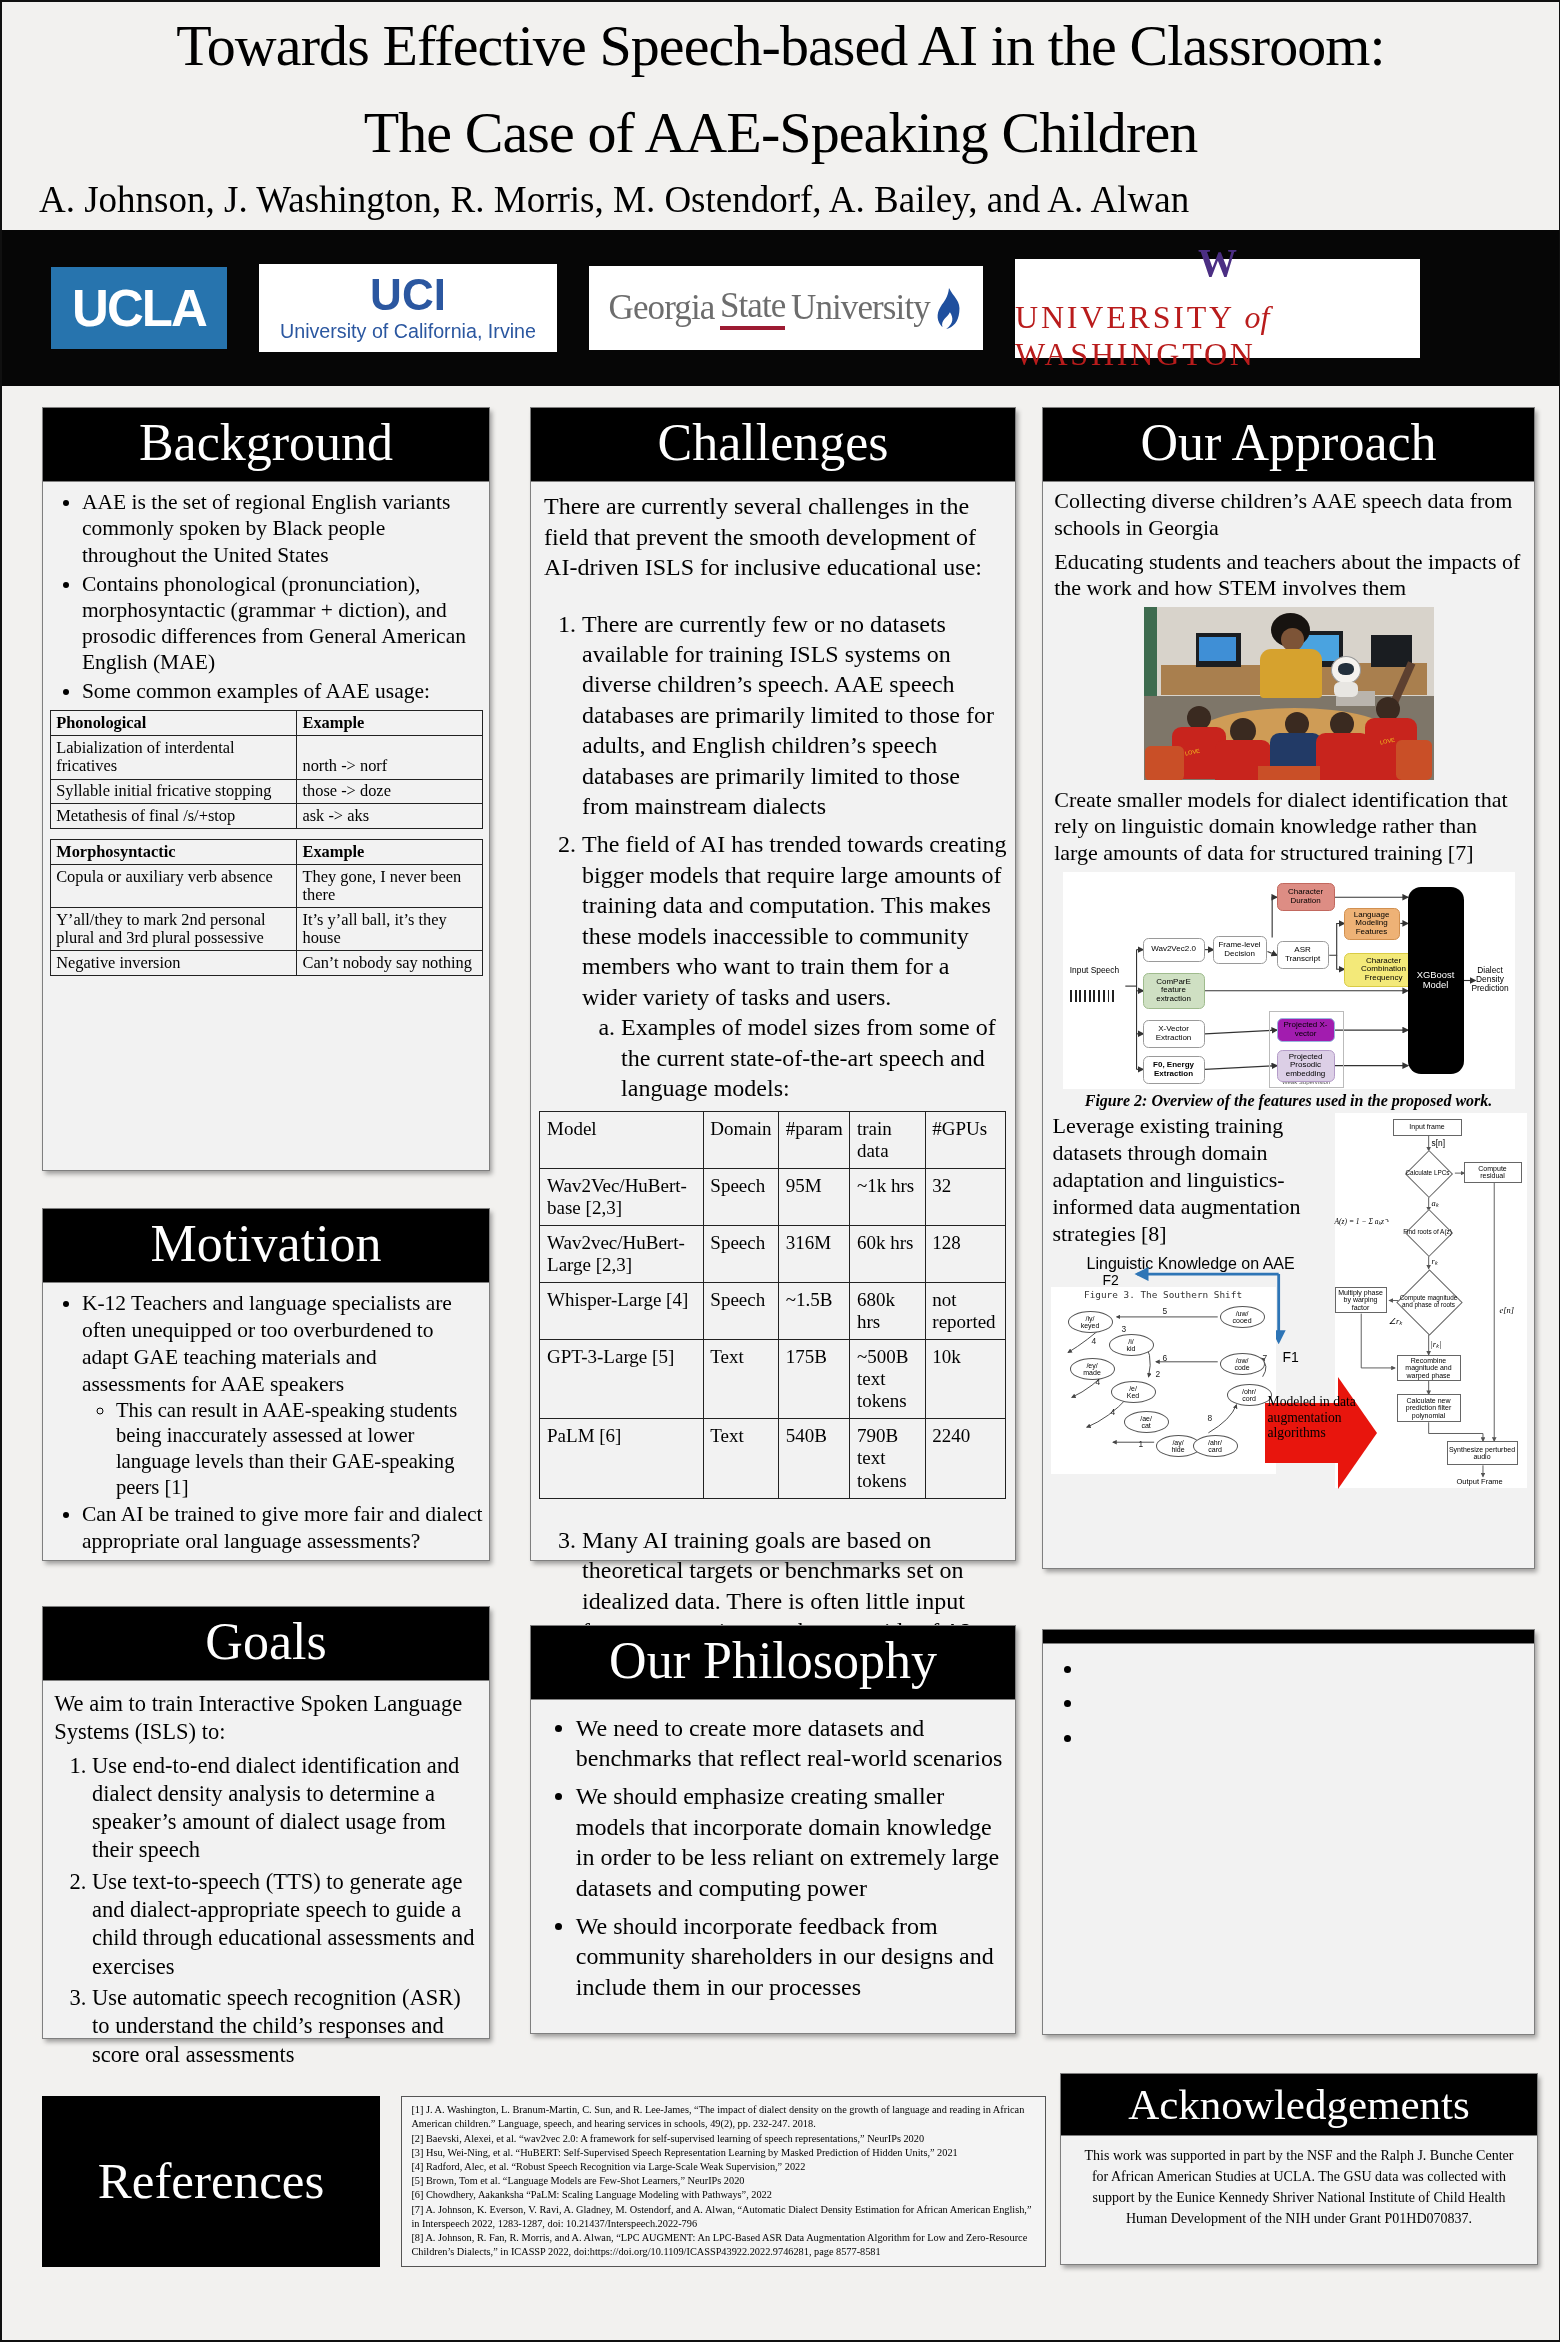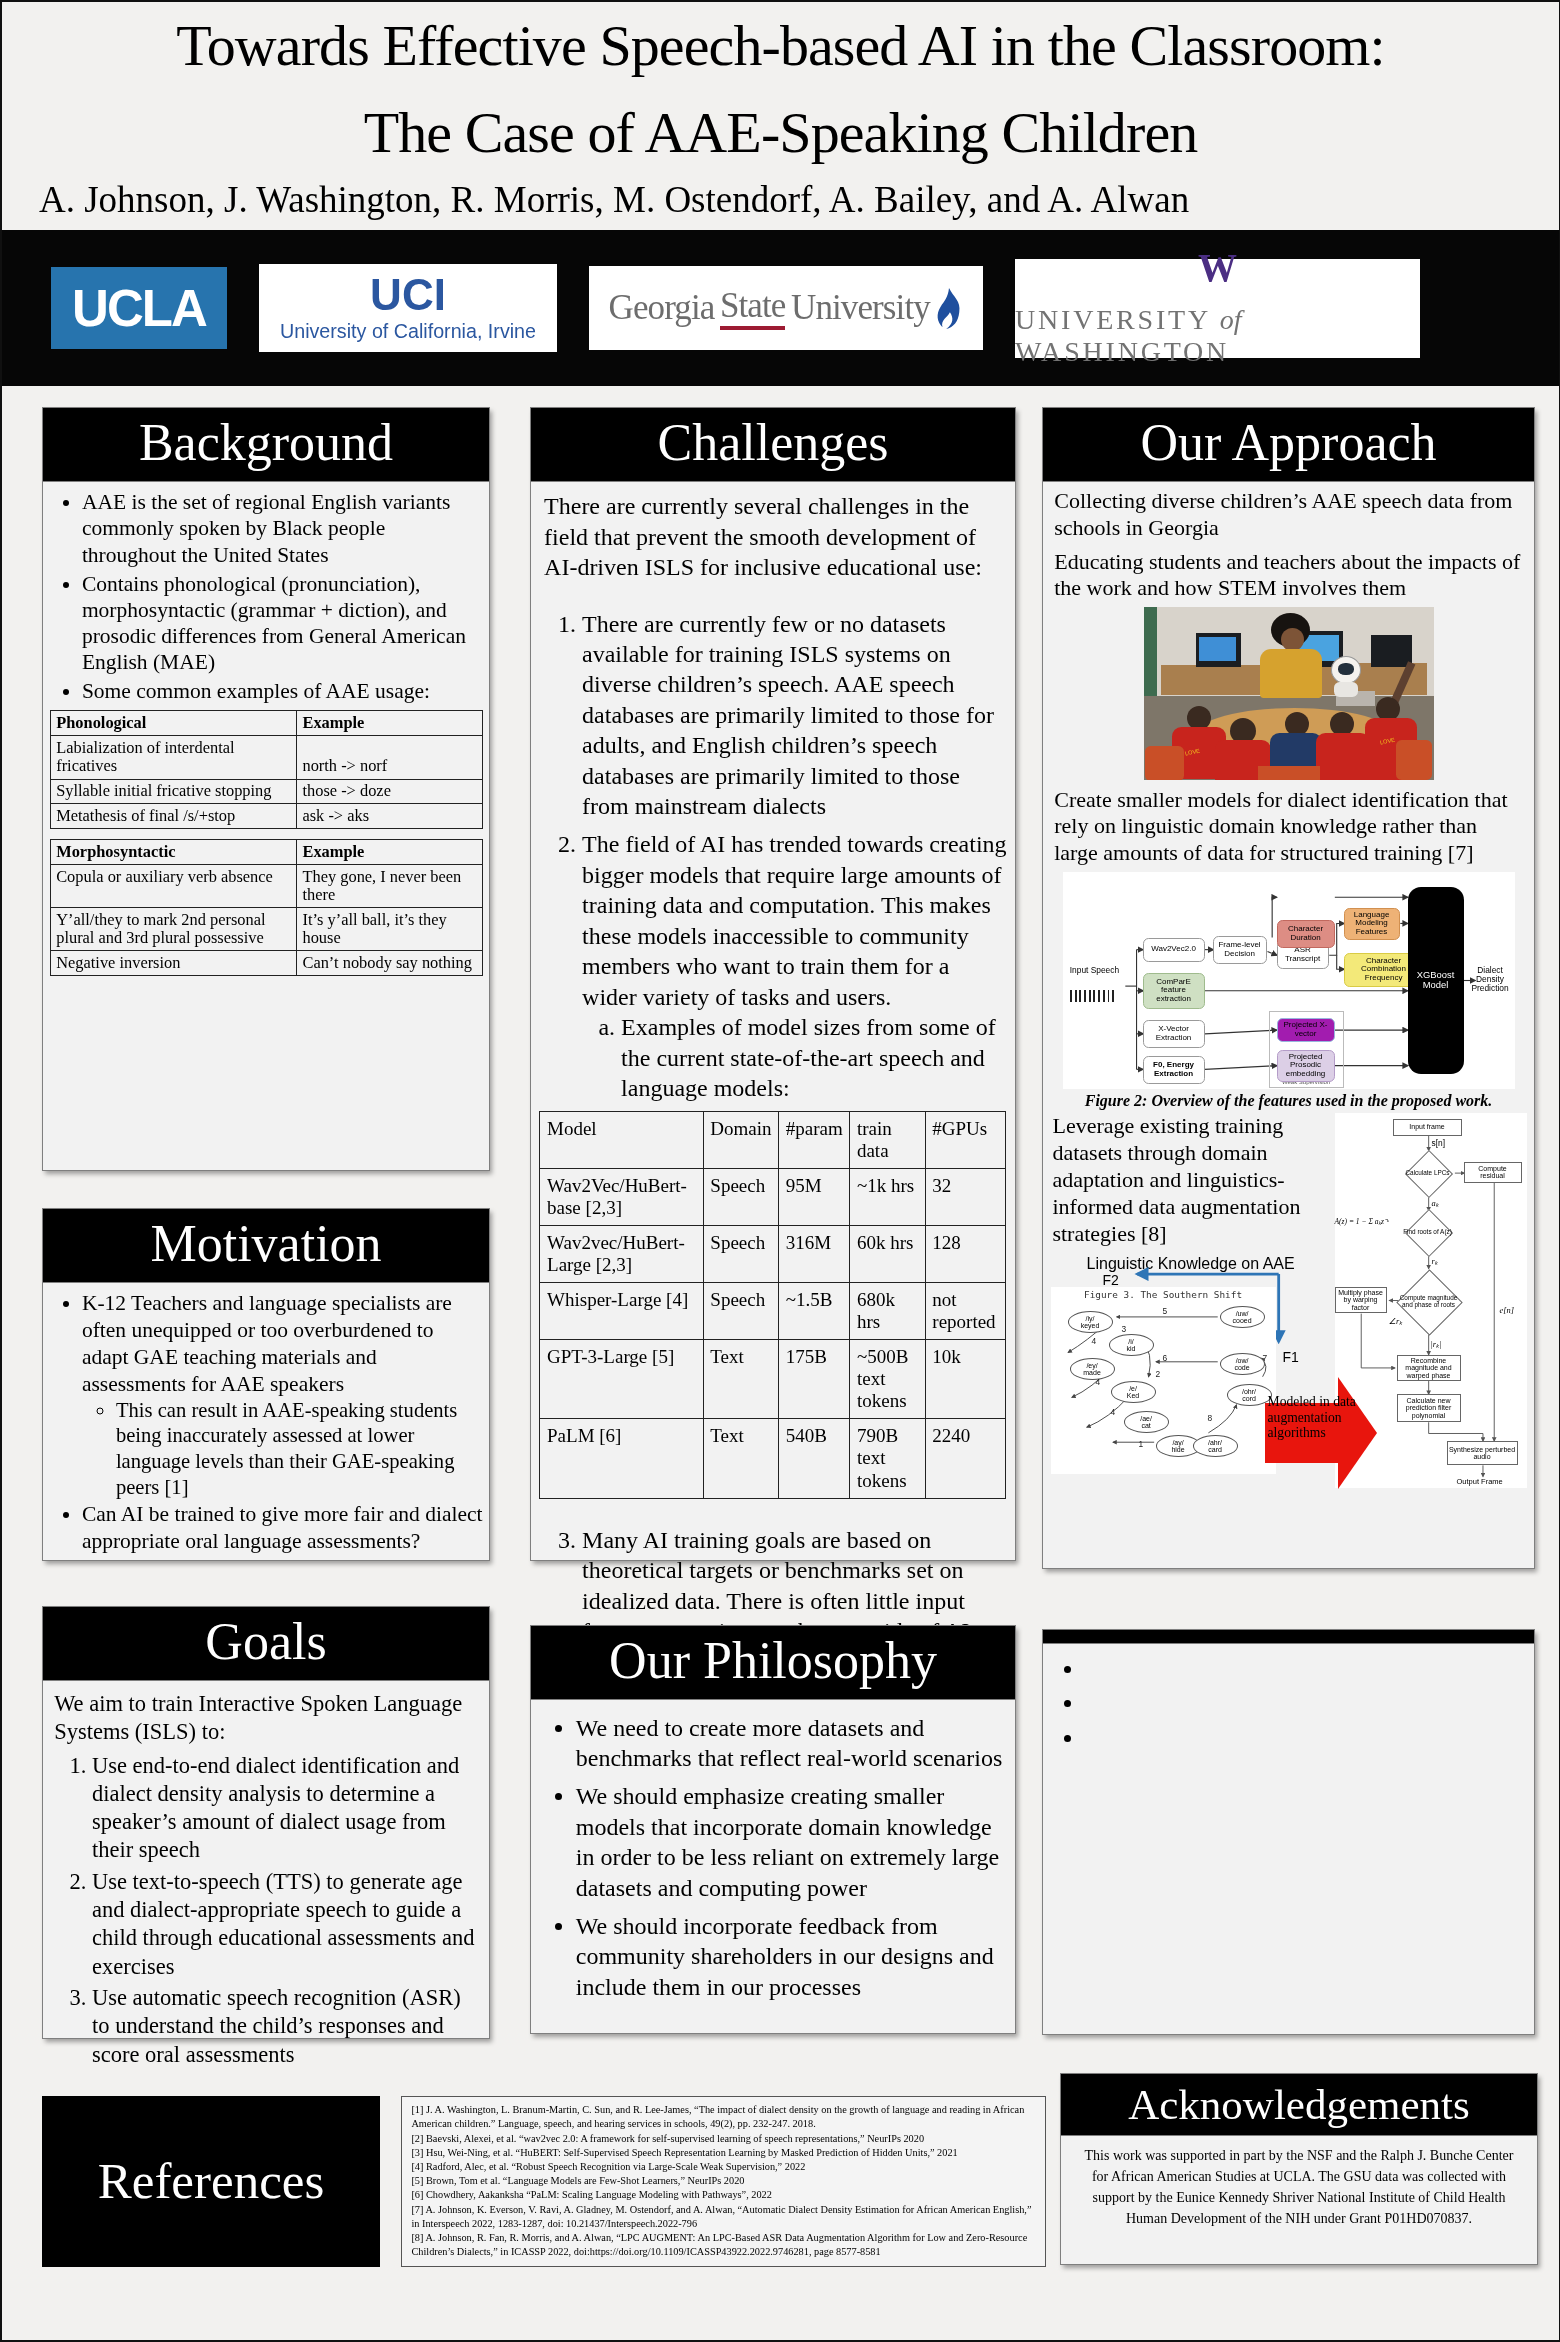--- a/index.html
+++ b/index.html
@@ -18,21 +18,21 @@
   .ucla{width:176px;height:82px;background:#2774ae;}
   .ucla span{color:#fff;font-family:"Liberation Sans",sans-serif;font-weight:bold;font-size:51px;letter-spacing:-1.9px;}
   .uci{width:298px;height:88px;}
   .uci .big{font-family:"Liberation Sans",sans-serif;font-weight:bold;font-size:44px;line-height:1;color:#2b57a0;}
   .uci .sub{font-family:"Liberation Sans",sans-serif;font-size:19.7px;color:#2b57a0;margin-top:2.8px;}
   .gsu{width:394px;height:84px;flex-direction:row;gap:5.6px;}
   .gsu .nm{font-family:"Liberation Serif",serif;font-size:35px;color:#6d6d6d;letter-spacing:-0.9px;}
   .gsu .state{border-bottom:4.7px solid #9d1b32;}
   .uw{width:405px;height:99px;}
   .uw .w{font-family:"Liberation Serif",serif;font-weight:bold;font-size:39px;color:#4b2e83;line-height:1;}
-  .uw .nm{font-family:"Liberation Serif",serif;font-size:28px;color:#737373;letter-spacing:2.8px;margin-top:17px;}
+  .uw .nm{font-family:"Liberation Serif",serif;font-size:32px;color:#b91c1c;letter-spacing:2.8px;margin-top:17px;}
   .uw .of{font-style:italic;letter-spacing:0;}
 
   
   .columns{display:flex;margin:20.6px 24px 0 40px;align-items:flex-start;}
   .col-left{width:449px;margin-right:40px;}
   .col-mid{width:487px;margin-right:26px;}
   .col-right{width:494px;}
   .box{background:#f2f2f2;border:1.9px solid #7f7f7f;box-shadow:2.8px 3.7px 4.7px rgba(0,0,0,.35);
        box-sizing:border-box;position:relative;}
   .box-header{background:#000;color:#fff;text-align:center;font-size:52px;line-height:1.15;
@@ -114,21 +114,21 @@
   .c3{right:1.9px;top:133px;width:36px;height:40px;border-radius:5.6px;}
   .love{position:absolute;font-family:"Liberation Sans",sans-serif;font-size:5.6px;color:#f2c41d;transform:rotate(-12deg);}
   .lv1{left:41px;top:142px;}
   .lv2{left:236px;top:131px;}
 
   
   .fig2{position:relative;width:452px;height:217px;background:#fff;margin:3.7px auto 0;
         font-family:"Liberation Sans",sans-serif;}
   .fn{position:absolute;font-size:8px;line-height:1.08;text-align:center;border:0.9px solid #9a9a9a;
       border-radius:5.6px;background:#fff;display:flex;align-items:center;justify-content:center;padding:0.9px 1.9px;box-sizing:border-box;}
-  .salmon{background:#dd8d84;border-color:#c2685e;margin-top:37px;}
+  .salmon{background:#dd8d84;border-color:#c2685e;}
   .orange{background:#eeb276;border-color:#d19050;}
   .yellow{background:#f3e979;border-color:#d9cb44;}
   .green{background:#cfe0c3;border-color:#9fbb8d;}
   .blue{background:#a21caf;border-color:#98b6dd;}
   .purple{background:#dccfe6;border-color:#b49cc8;}
   .xgb{background:#000;color:#fff;border-radius:13px;font-size:9.4px;border:none;}
   .fig2-freetext{position:absolute;font-size:8.4px;line-height:1.1;text-align:center;}
   .weakbox{position:absolute;border:0.9px solid #bbb;background:transparent;}
   .weaklab{position:absolute;font-size:6px;color:#555;text-align:center;width:100%;bottom:1.9px;}
   .waveicon{position:absolute;left:7.5px;top:118px;width:45px;height:12px;

